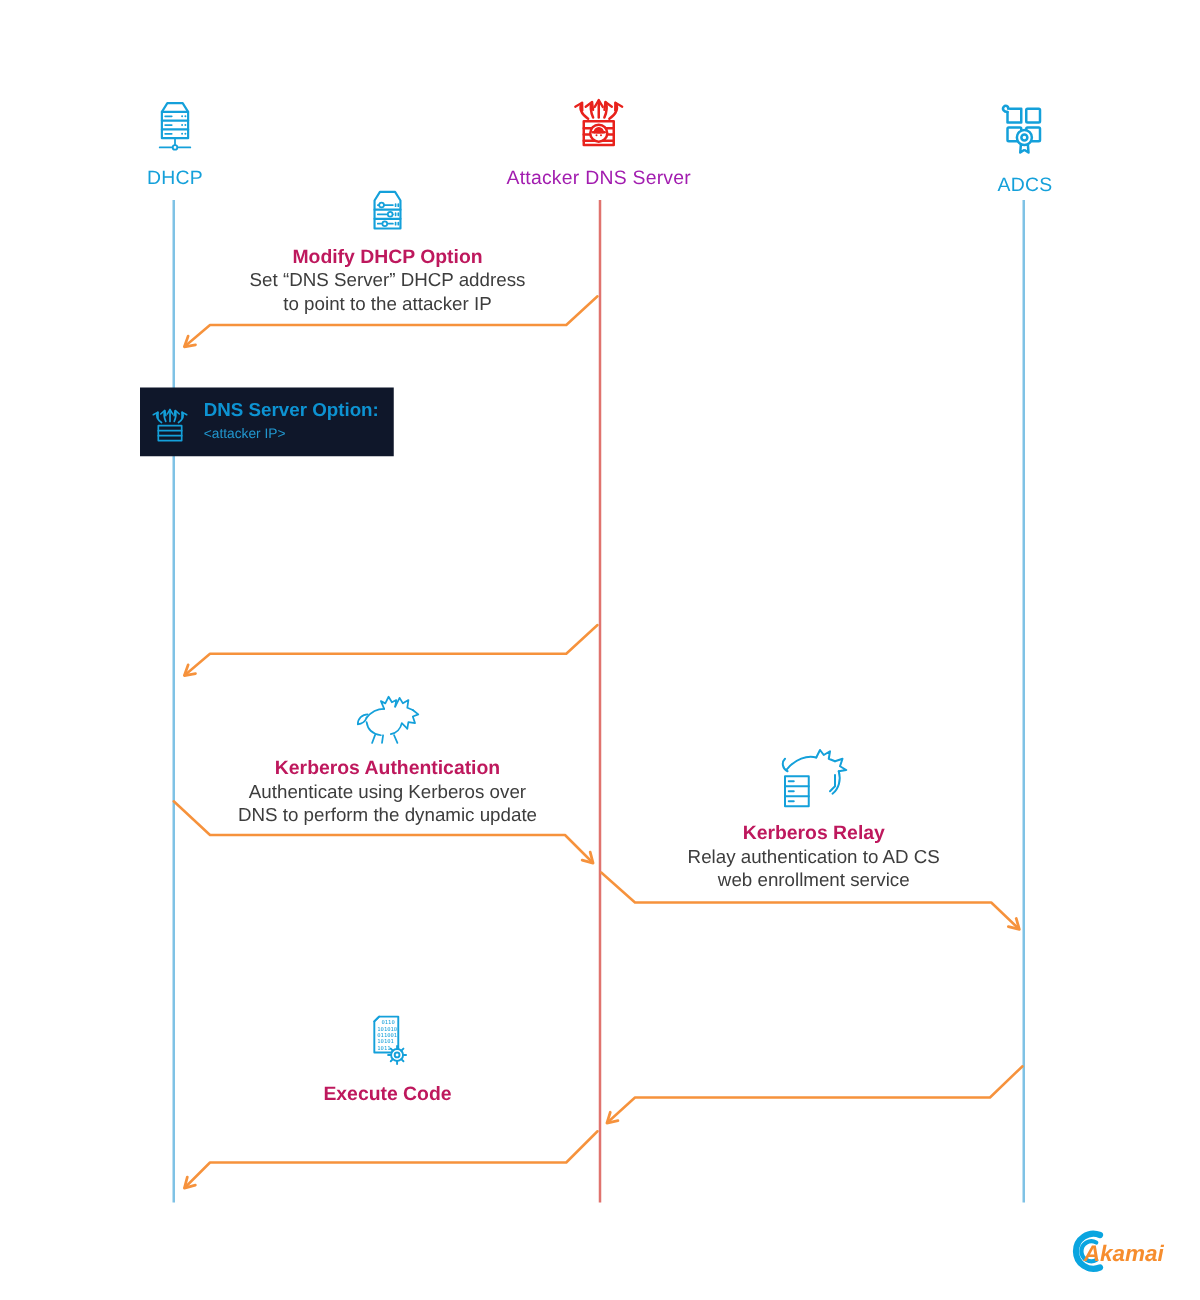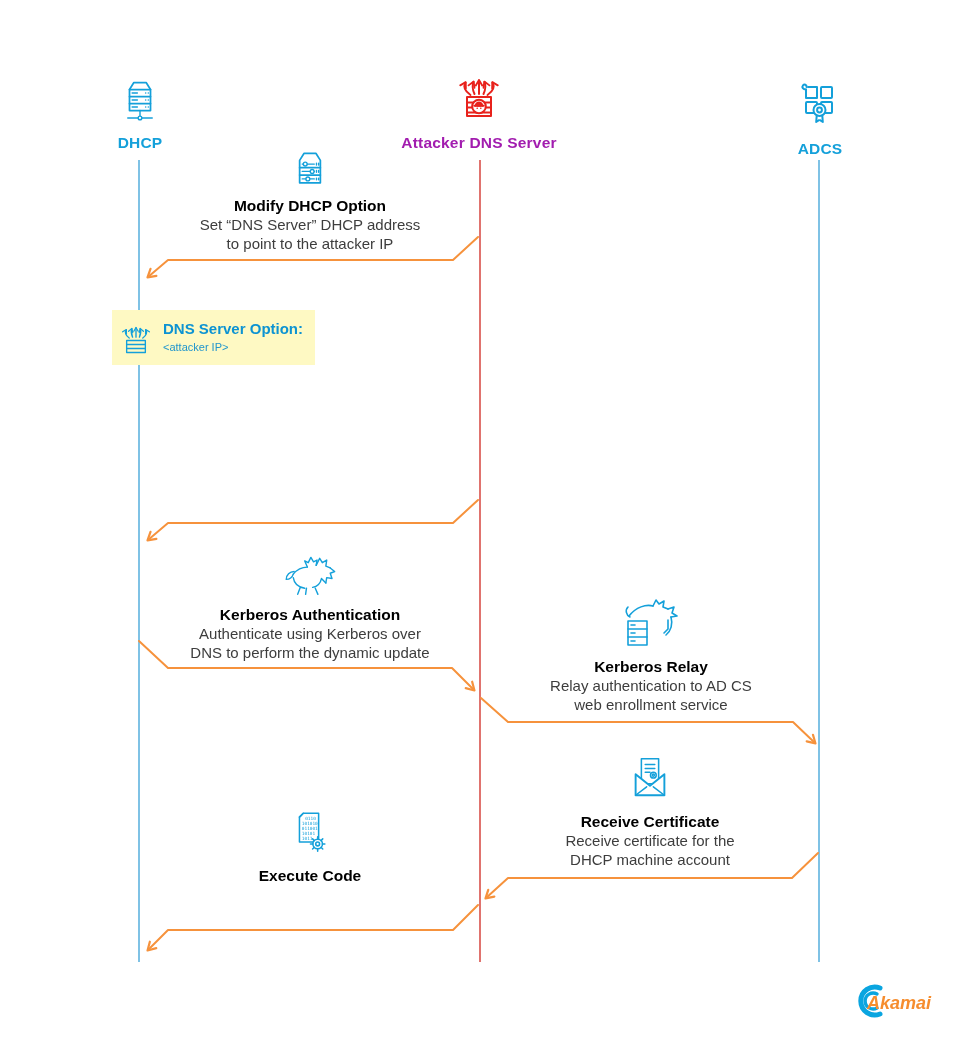--- a/index.html
+++ b/index.html
@@ -6,32 +6,32 @@
   .canvas{
     position:relative;width:960px;height:1040px;background:#ffffff;
     font-family:"Liberation Sans",sans-serif;overflow:hidden;
   }
   
   .lifeline{position:absolute;top:160px;height:802px;width:2px;z-index:1;}
   .lifeline.blue{background:#7fc2e5;}
   .lifeline.red{background:#e0736e;}
   
   .actor{position:absolute;display:flex;flex-direction:column;align-items:center;z-index:3;}
-  .actor-label{font-size:15.5px;font-weight:bold;margin-top:10px;letter-spacing:.2px;}
+  .actor-label{font-size:15.5px;font-weight:normal;margin-top:10px;letter-spacing:.2px;}
   .actor-label.blue{color:#14a0da;}
   .actor-label.red{color:#a21caf;}
   
   .step{position:absolute;width:350px;display:flex;flex-direction:column;align-items:center;z-index:3;text-align:center;}
-  .step .title{margin-top:8px;font-size:15.5px;line-height:19px;font-weight:bold;color:#000000;}
+  .step .title{margin-top:8px;font-size:15.5px;line-height:19px;font-weight:bold;color:#be185d;}
   .step .desc{font-size:15px;line-height:19px;color:#3d3d3d;white-space:pre-line;}
   
   .overlay{position:absolute;left:0;top:0;z-index:2;}
   .msg{fill:none;stroke:#f6923c;stroke-width:2;stroke-linejoin:round;stroke-linecap:round;}
   
-  .note{position:absolute;left:112px;top:310px;width:203px;height:55px;background:#fef9c3;z-index:4;
+  .note{position:absolute;left:112px;top:310px;width:203px;height:55px;background:#0f172a;z-index:4;
         display:flex;align-items:center;}
   .note .icon{margin-left:7px;}
   .note-text{margin-left:10px;}
   .note-label{font-size:15px;font-weight:bold;color:#0d93d2;line-height:18px;}
   .note-value{font-family:Liberation Sans, sans-serif;font-size:11px;color:#2196cd;line-height:18px;}
   
   .ic{stroke:#14a0da;fill:none;stroke-width:2;stroke-linejoin:round;stroke-linecap:round;}
   .ic-thin{stroke:#14a0da;fill:none;stroke-width:1.6;stroke-linejoin:round;stroke-linecap:round;}
   .ic-red{stroke:#e8221c;fill:none;stroke-width:2;stroke-linejoin:round;stroke-linecap:round;}
   .fillw{fill:#ffffff;}
@@ -186,33 +186,20 @@
       <path class="ic-thin" d="M39 14 L43 6 L46 11 L51 8 L50 15 L55 17"></path>
       <path class="ic-thin" d="M55 17 L60 21 L55 23 L57 29 L51 28 L50 34"></path>
       <path class="ic-thin" d="M13 28 C14 35 19 39 26 40 M21 39 L18 47 M28 40 L27 47"></path>
       <path class="ic-thin" d="M35 39 C40 38 44 34 45 29 L50 34 M38 40 L41 47"></path>
     </svg>
     <div class="title">Kerberos Authentication</div>
     <div class="desc">Authenticate using Kerberos over
 DNS to perform the dynamic update</div>
   </div>
 
-  <div class="step" style="left:475px;top:752px">
-    <svg width="46" height="52" viewBox="0 0 48 48">
-      <rect class="ic-thin fillw" x="15" y="4" width="18" height="26"></rect>
-      <path class="ic-thin" d="M19 10 H29 M19 14 H29 M19 18 H24" stroke-width="1.2"></path>
-      <circle class="ic-thin" cx="27.5" cy="21" r="3" stroke-width="1.3"></circle>
-      <circle class="ic-thin" cx="27.5" cy="21" r="1.1" stroke-width="1"></circle>
-      <path class="ic fillw" d="M9 20 L24 32 L39 20 L39 42 L9 42 Z" stroke-width="1.8"></path>
-      <path class="ic-thin" d="M9 42 L20.5 33.2 M39 42 L27.5 33.2"></path>
-    </svg>
-    <div class="title">Receive Certificate</div>
-    <div class="desc">Receive certificate for the
-DHCP machine account</div>
-  </div>
 
   <div class="step" style="left:135px;top:805px">
     <svg width="46" height="53" viewBox="0 0 48 48">
       <path class="ic-thin" d="M17 5 H33 V35 H13 V9 Z"></path>
       <path class="ic-thin" d="M17 5 L13 9" stroke-width="1.2"></path>
       <text class="bintext" x="19" y="11.5">0110</text>
       <text class="bintext" x="15.5" y="16.8">101010</text>
       <text class="bintext" x="15.5" y="22.1">011001</text>
       <text class="bintext" x="15.5" y="27.4">10101</text>
       <text class="bintext" x="15.5" y="32.7">1011</text>

